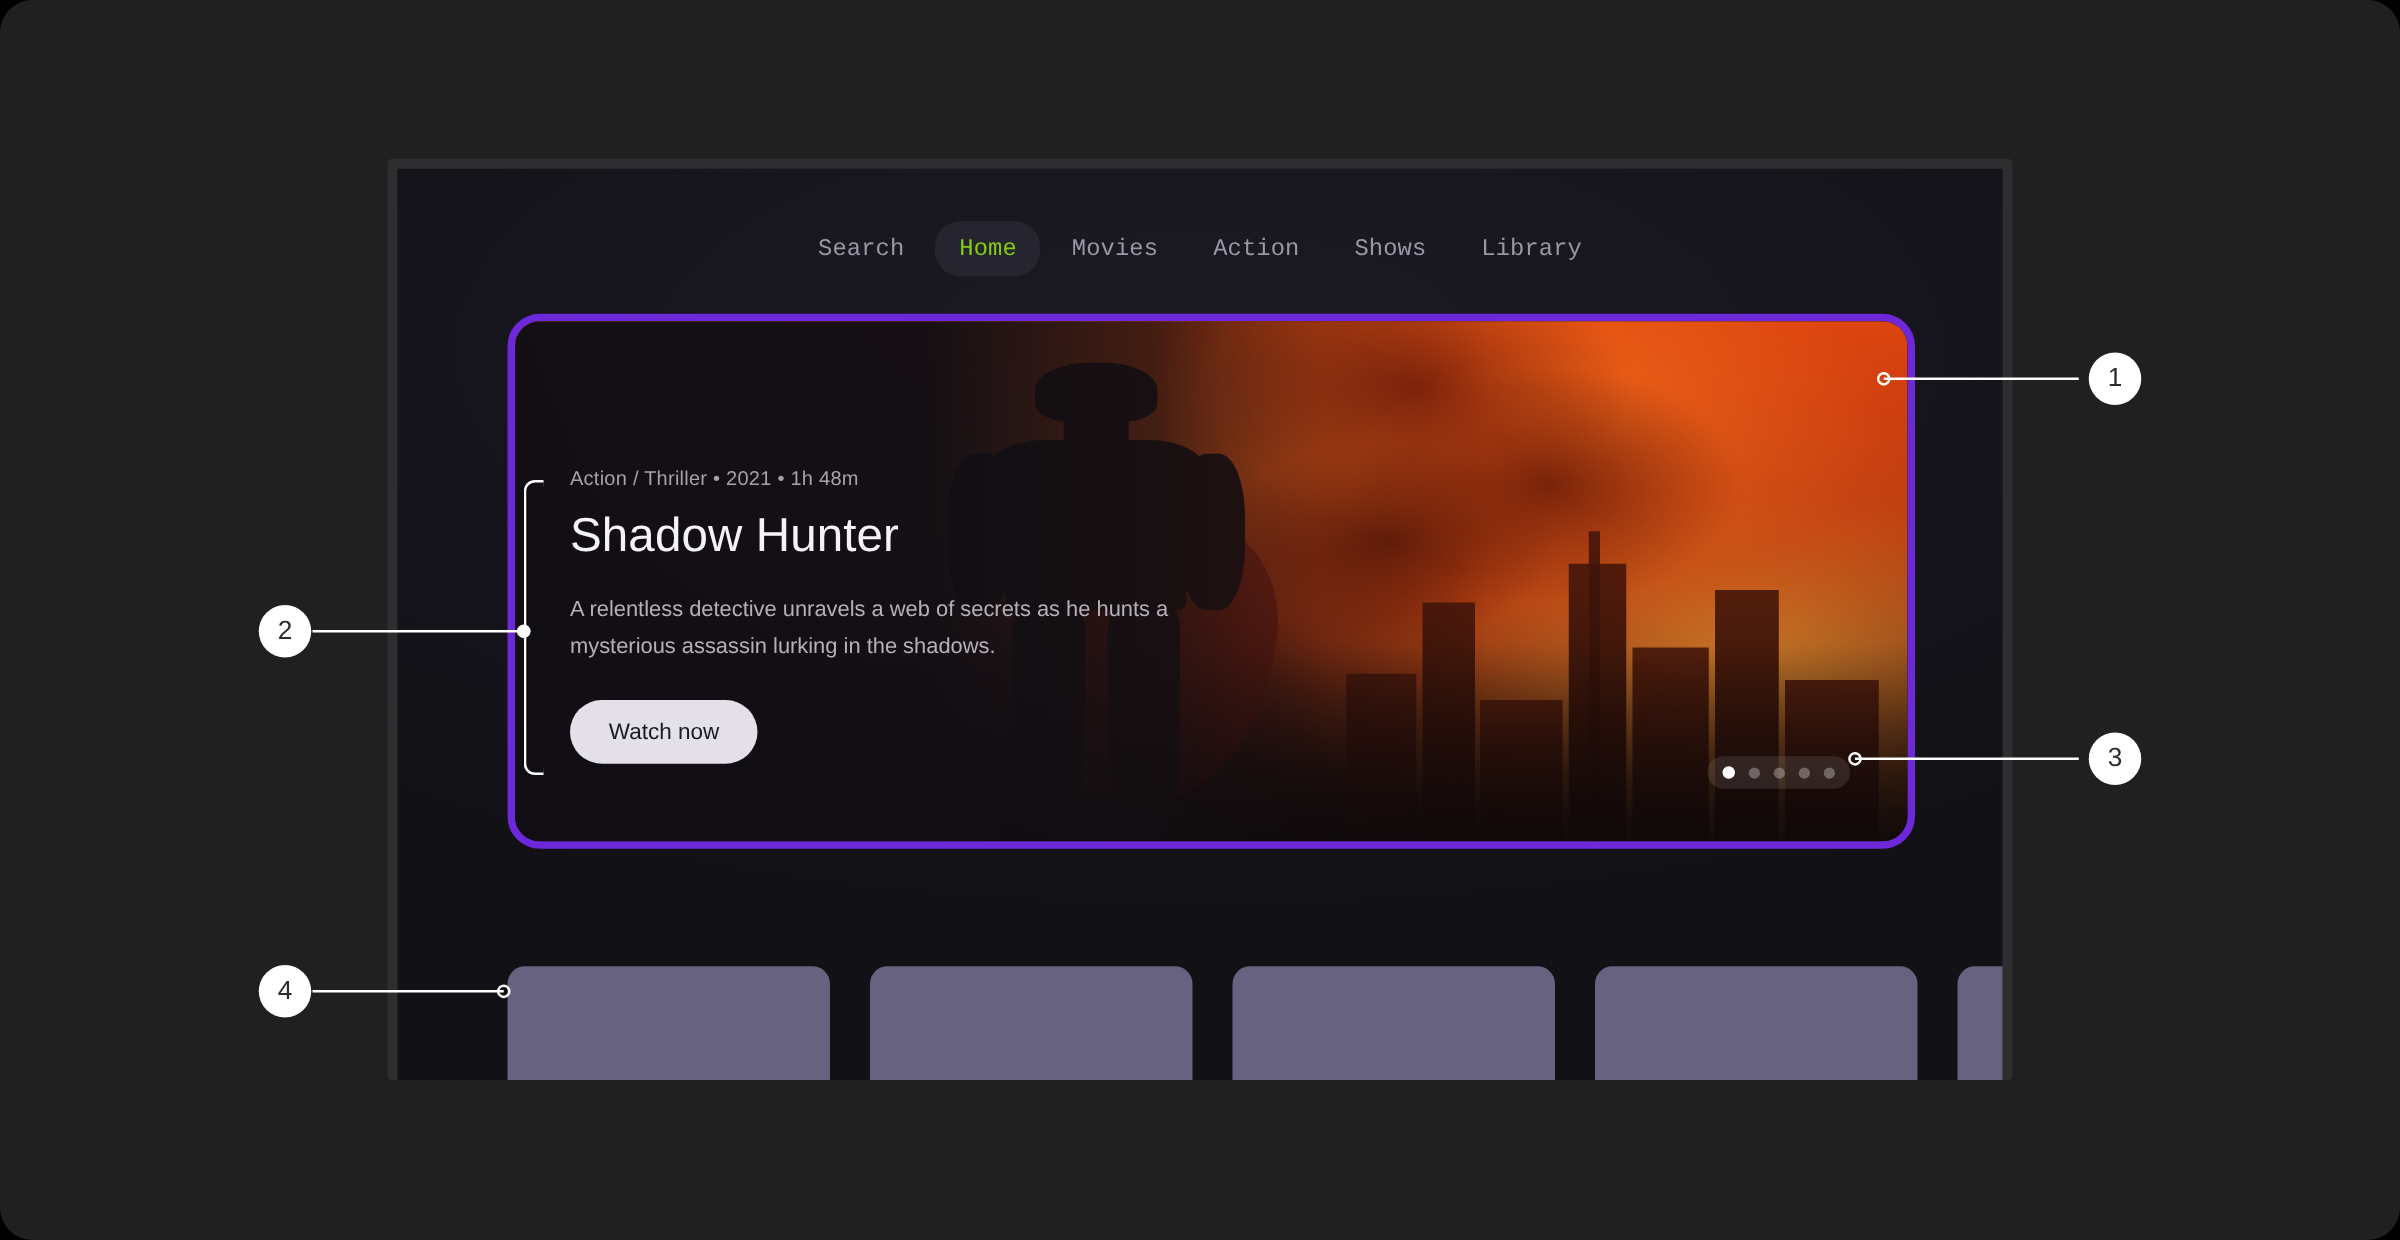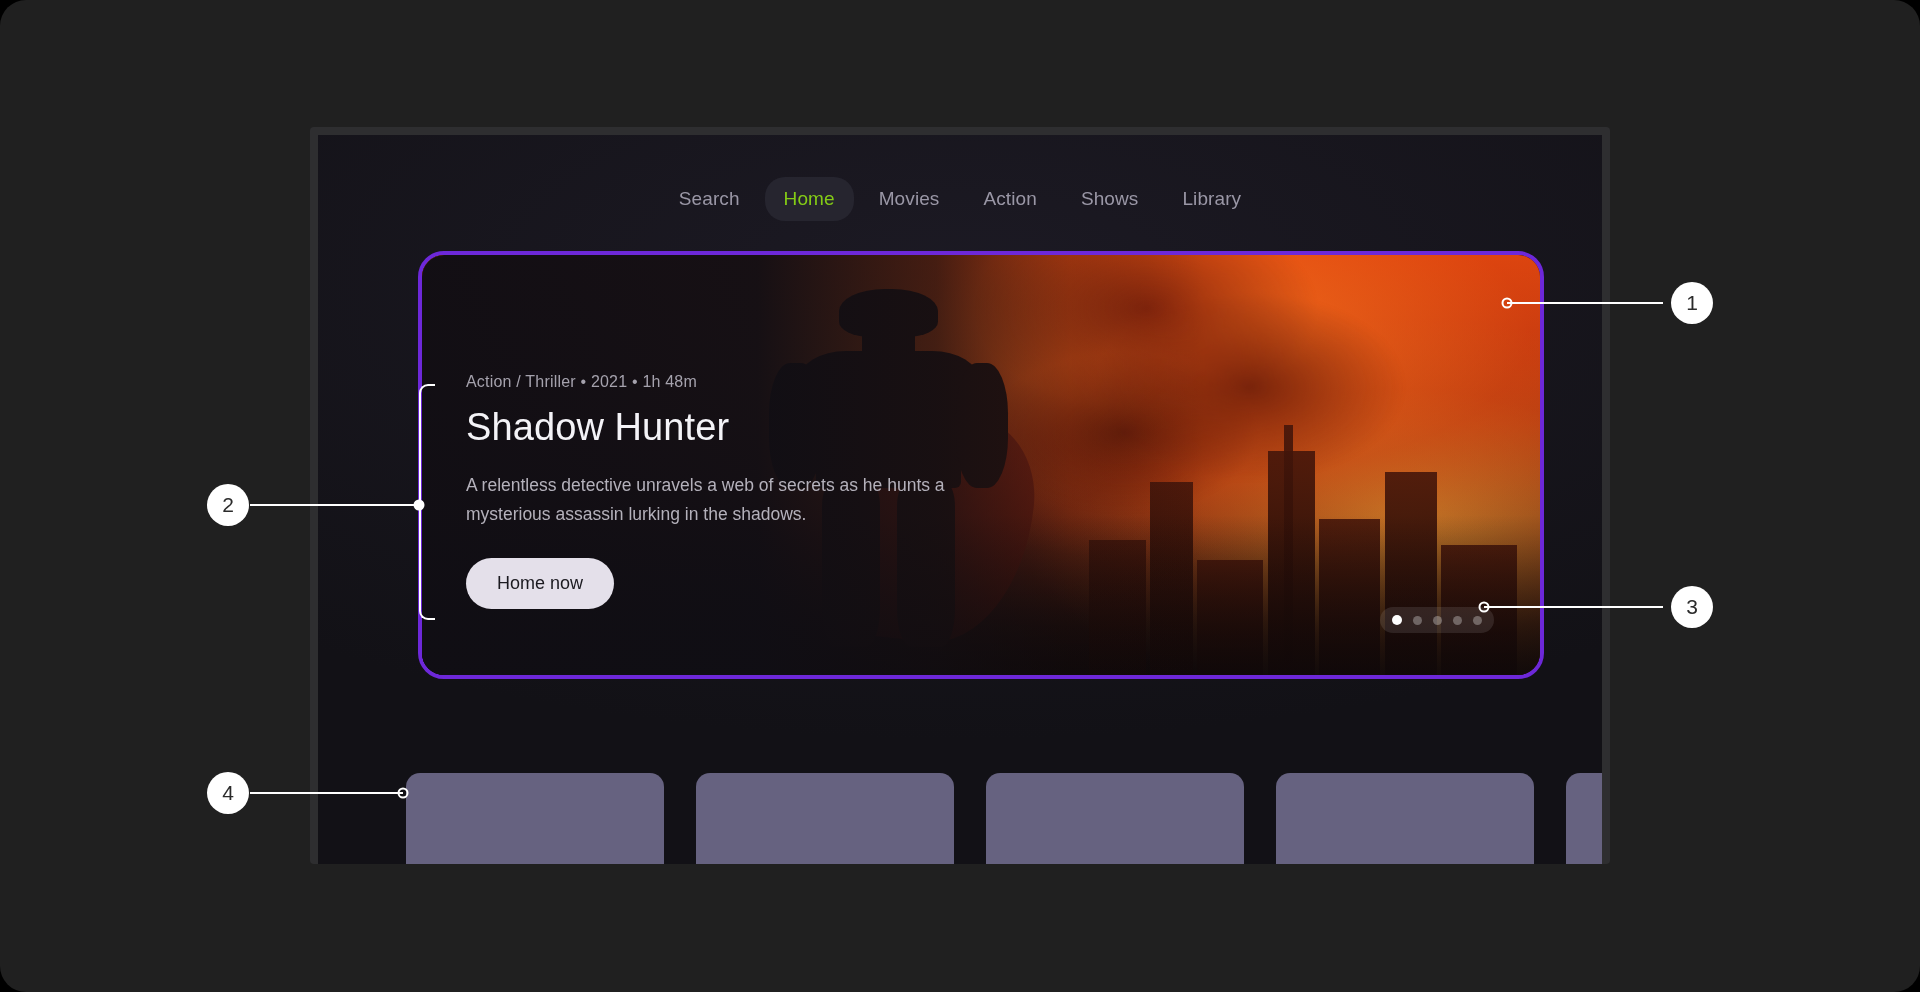--- a/index.html
+++ b/index.html
@@ -53,20 +53,21 @@
   
   #nav {
     position: absolute;
     left: 0; right: 0;
     top: 42px;
     display: flex;
     justify-content: center;
     align-items: center;
     gap: 6px;
     z-index: 5;
+    font-family: Liberation Mono, monospace;
   }
   .nav-item {
     font-size: 19px;
     color: #9a97a6;
     padding: 11px 19px;
     border-radius: 20px;
     letter-spacing: 0.1px;
     white-space: nowrap;
   }
   .nav-item.active {
@@ -75,24 +76,23 @@
   }
 
   
   #hero {
     position: absolute;
     left: 88px;
     top: 116px;
     width: 1126px;
     height: 428px;
     border-radius: 26px;
-    border: 4px solid #6d28d9;
+    border: 6px solid #6d28d9;
     overflow: hidden;
     background: #151016;
-    margin-left: 12px;
   }
   #hero-art {
     position: absolute;
     inset: 0;
     background:
       linear-gradient(180deg, #d8440f 0%, #c03a10 18%, #a33010 40%, #6a2210 66%, #27110c 88%, #140a09 100%);
   }
   
   #hero-sky {
     position: absolute;
@@ -311,21 +311,21 @@
             <div class="fig" style="left:52%; top:53%;  width:20%; height:44%; border-radius:14% 14% 24% 24%;"></div>
           </div>
 
           <div id="hero-scrim"></div>
         </div>
 
         <div id="hero-copy">
           <div id="hero-meta">Action / Thriller  •  2021  •  1h 48m</div>
           <h1 id="hero-title">Shadow Hunter</h1>
           <p id="hero-desc">A relentless detective unravels a web of secrets as he hunts a mysterious assassin lurking in the shadows.</p>
-          <button id="watch-now">Home now</button>
+          <button id="watch-now">Watch now</button>
         </div>
 
         <div id="carousel-dots">
           <span class="dot active"></span>
           <span class="dot"></span>
           <span class="dot"></span>
           <span class="dot"></span>
           <span class="dot"></span>
         </div>
       </section>

